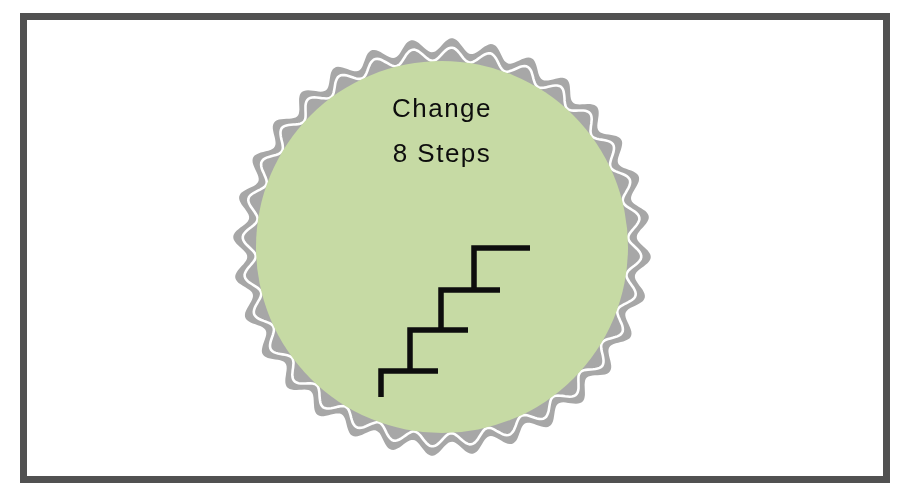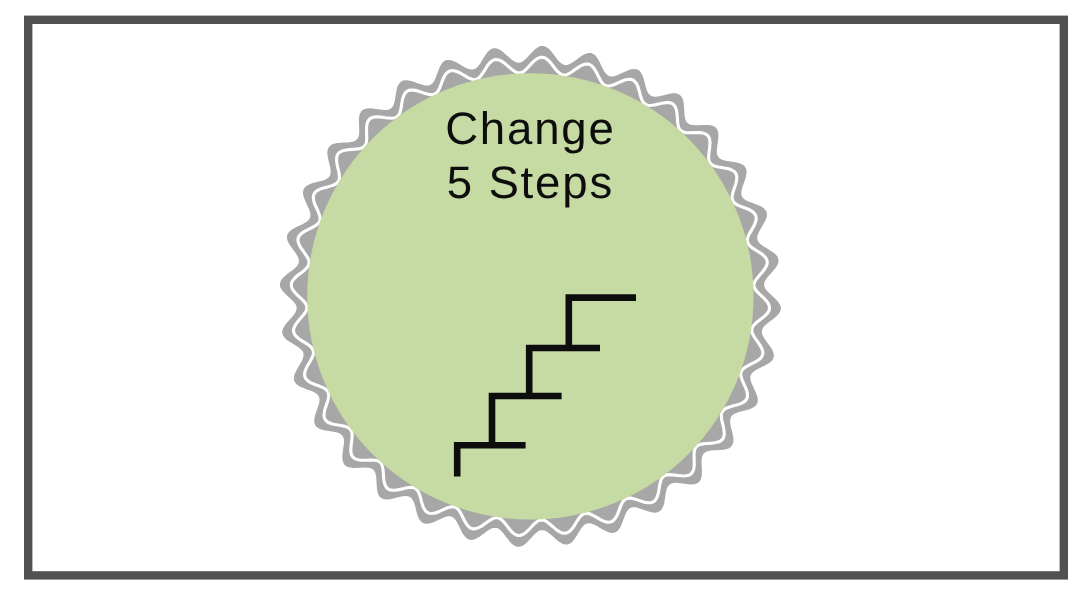--- a/index.html
+++ b/index.html
@@ -32,21 +32,21 @@
     top: 27px;
     width: 440px;
     height: 440px;
   }
   .badge-title {
     position: absolute;
     left: 222px;
     top: 86px;
     width: 440px;
     text-align: center;
-    font-size: 38px;
+    font-size: 26px;
     line-height: 45px;
     font-weight: 500;
     letter-spacing: 1.5px;
     color: var(--title-color, #0d0d0d);
   }
   .badge-title .line {
     display: block;
     white-space: nowrap;
   }
 </style>
@@ -68,16 +68,16 @@
     <g fill="none" stroke-width="5.5" stroke-linecap="butt" stroke-linejoin="miter" stroke="#0d0d0d">
       <path d="M308,221 L252,221 L252,263"></path>
       <path d="M278,263 L219,263 L219,303"></path>
       <path d="M246,303 L188,303 L188,344"></path>
       <path d="M216,344 L159,344 L159,370"></path>
     </g>
   </svg>
 
   <div class="badge-title">
     <span class="line">Change</span>
-    <span class="line">5 Steps</span>
+    <span class="line">8 Steps</span>
   </div>
 
 </div>
 
 </body></html>

